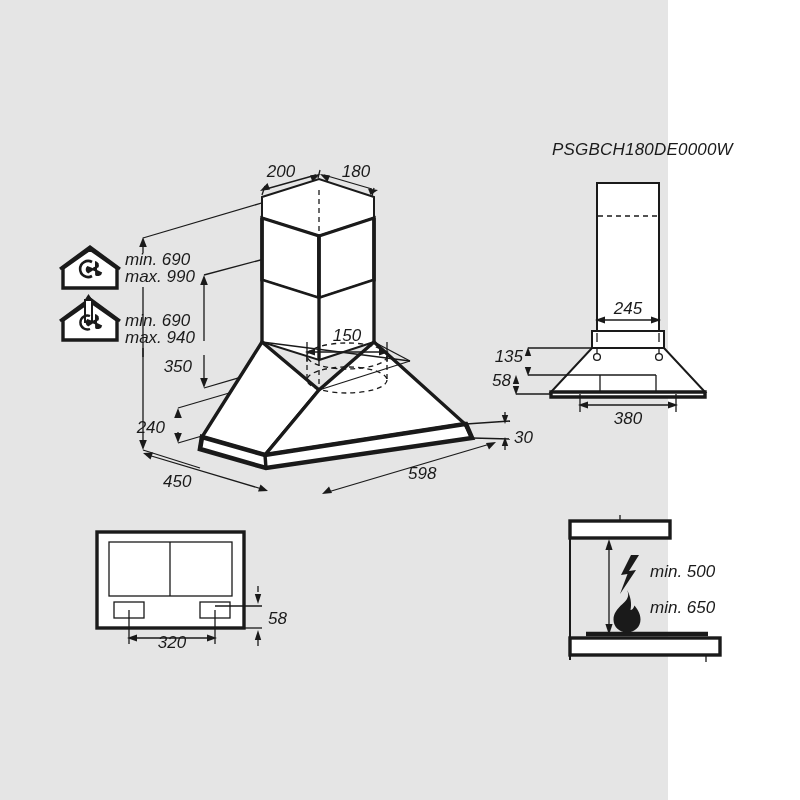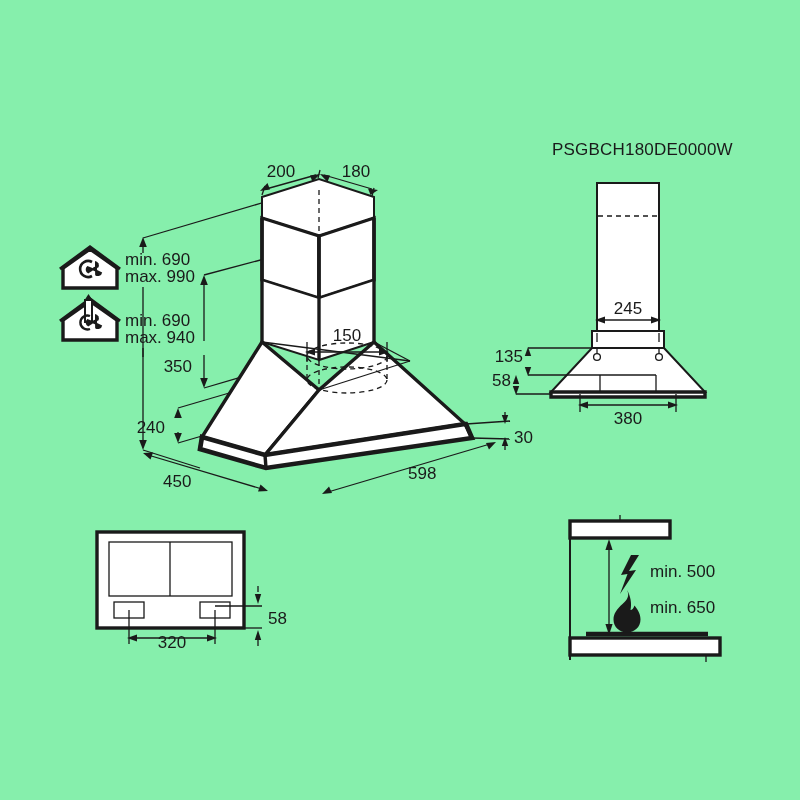--- a/index.html
+++ b/index.html
@@ -1,17 +1,17 @@
 <!DOCTYPE html>
 <html><head>
 <meta charset="utf-8">
 <style>
   html,body{margin:0;padding:0;background:#ffffff;}
   body{width:800px;height:800px;font-family:"Liberation Sans",sans-serif;overflow:hidden;}
-  #root{position:relative;width:800px;height:800px;background:#86efac;}
+  #root{position:relative;width:668px;height:800px;background:#e5e5e5;font-style:italic;}
   svg{display:block;}
   .dimtext{font-family:"Liberation Sans",sans-serif;font-size:17px;fill:#1a1a1a;}
   .title{font-family:"Liberation Sans",sans-serif;font-size:17px;fill:#1a1a1a;letter-spacing:0.2px;}
   .ln{stroke:#1a1a1a;fill:none;}
   .thin{stroke-width:1.3;}
   .med{stroke-width:2;}
   .thick{stroke-width:3.4;}
   .vthick{stroke-width:4.6;}
   .dash{stroke-dasharray:5 4;}
   .fillw{fill:#ffffff;}

